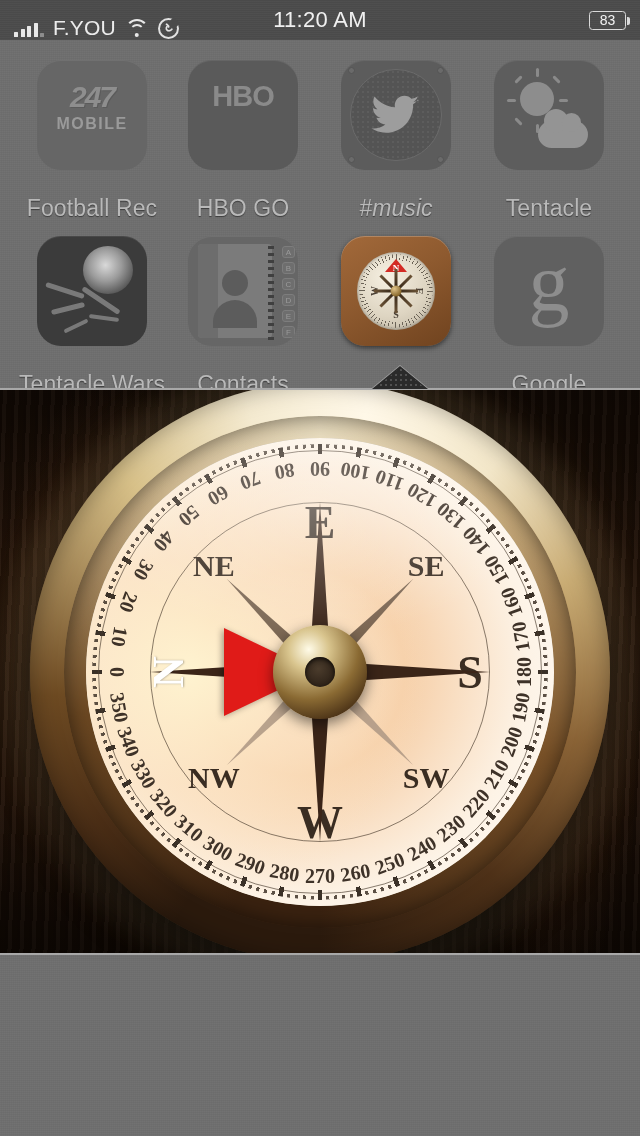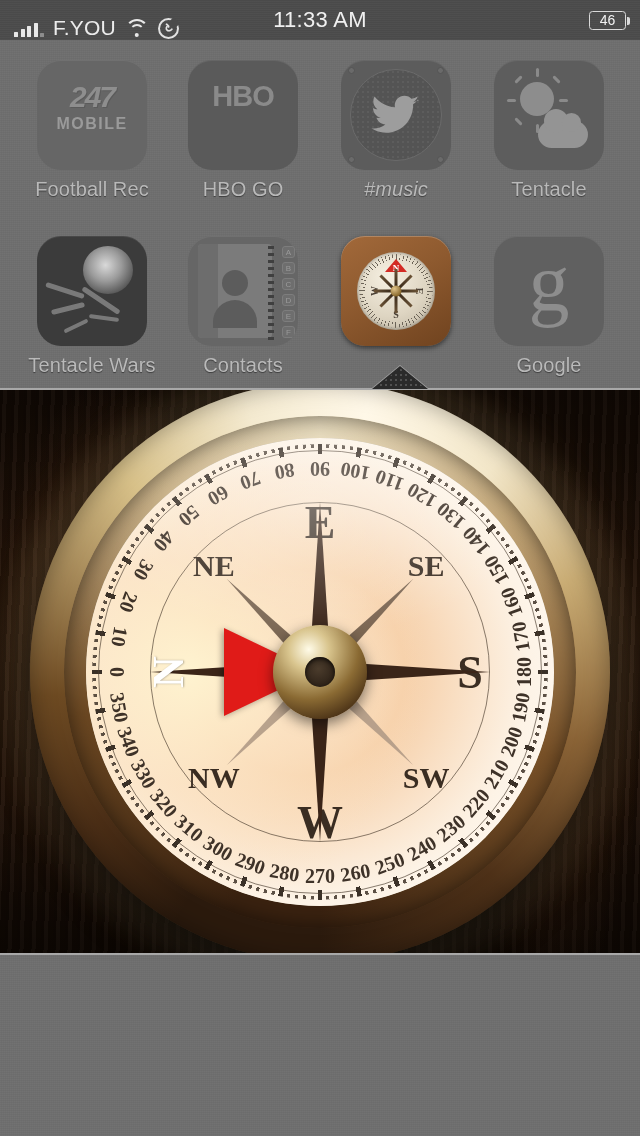--- a/index.html
+++ b/index.html
@@ -66,21 +66,21 @@
   
   #homegrid { position:absolute; top:40px; left:0; width:640px; height:364px;border-radius:21px; }
   .icon-cell { position:absolute; width:148px; height:160px; text-align:center; }
   .icon-art {
     width:110px; height:110px; margin:0 auto; border-radius:24px;
     position:relative; overflow:hidden;
     background:#5e5e5e;
     box-shadow:inset 0 1px 0 rgba(255,255,255,.07);
   }
   .icon-label {
-    margin-top:8px; font-size:20px; color:#b9b9b9; letter-spacing:.1px;
+    margin-top:25px; font-size:23px; color:#b9b9b9; letter-spacing:.1px;
     text-shadow:0 1px 1px rgba(0,0,0,.45); white-space:nowrap;
   }
 
   
   .art-247 { background:#666; }
   .art-247 .n247 {
     position:absolute; top:20px; left:0; width:100%; text-align:center;
     font-size:30px; font-weight:800; font-style:italic; color:#8e8e8e;
     letter-spacing:-2px; font-family:"Liberation Sans", sans-serif;
     text-shadow:1px 1px 0 #5b5b5b;
@@ -383,25 +383,25 @@
       </div>
       <div id="carrier">F.YOU</div>
       <div class="wifi">
         <span class="a1"></span>
           <span class="a2"></span>
           <span class="dot"></span>
       </div>
       <div class="rotlock">↻</div>
     </div>
     <div id="sb-center">
-      <div id="clock">11:33 AM</div>
+      <div id="clock">11:20 AM</div>
     </div>
     <div id="sb-right">
       <div id="battery">
-        <span id="batt-pct">46</span>
+        <span id="batt-pct">83</span>
       </div>
     </div>
   </div>
 
   <div id="homegrid">
 
     <div class="icon-cell" style="left:18px; top:20px;">
       <div class="icon-art art-247">
         <div class="n247">247</div>
         <div class="mob">MOBILE</div>

